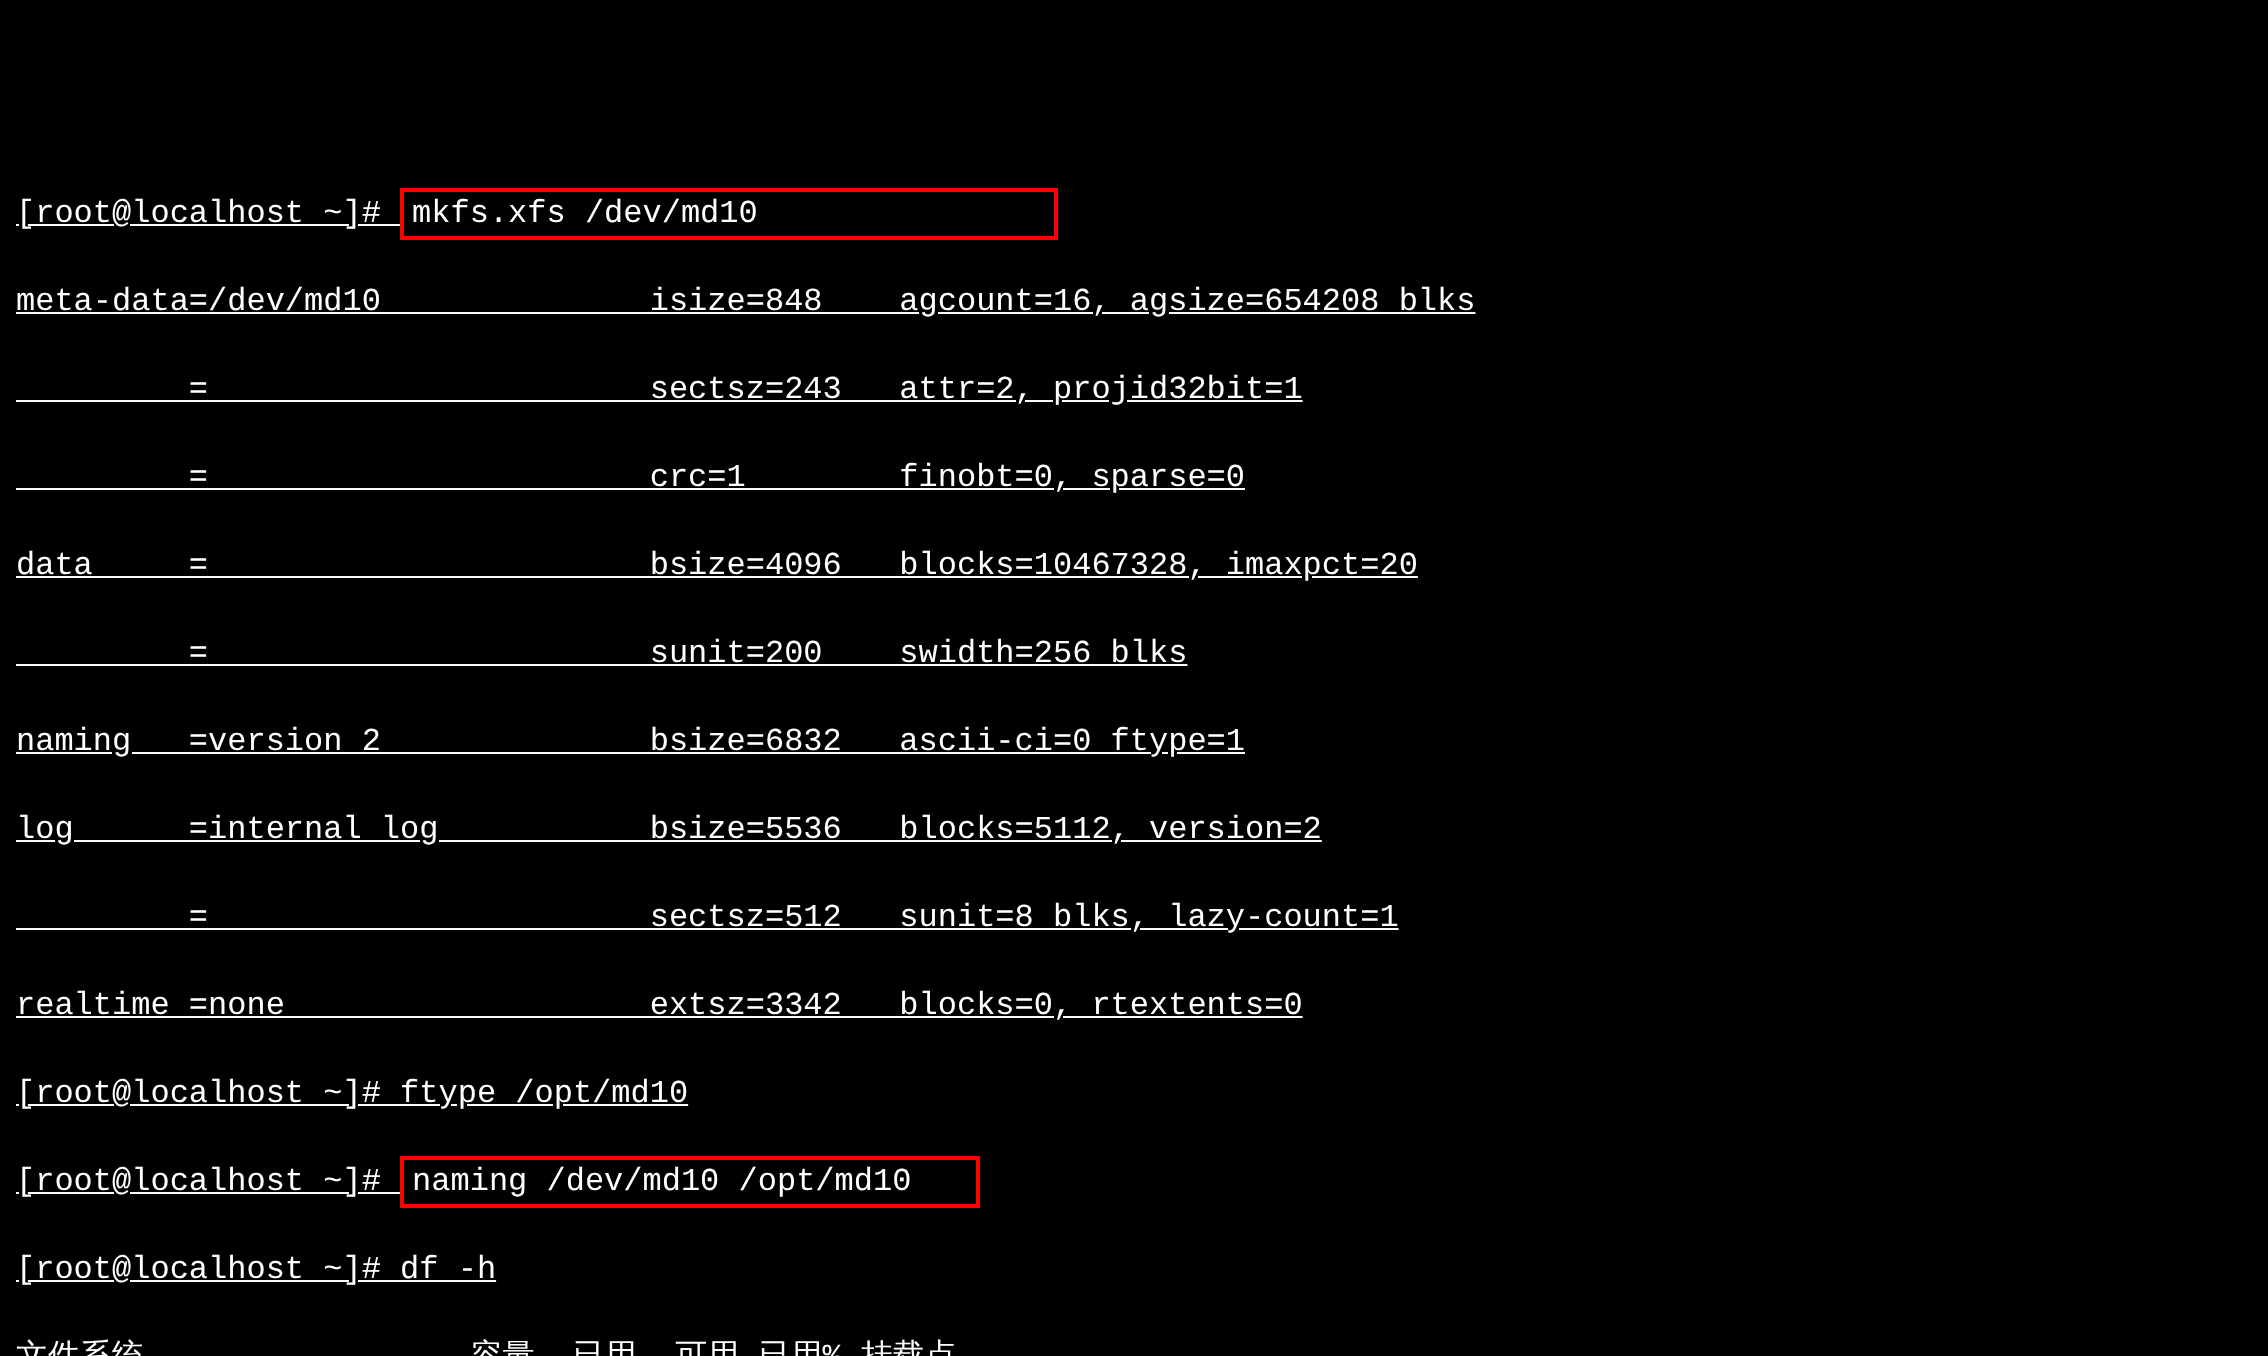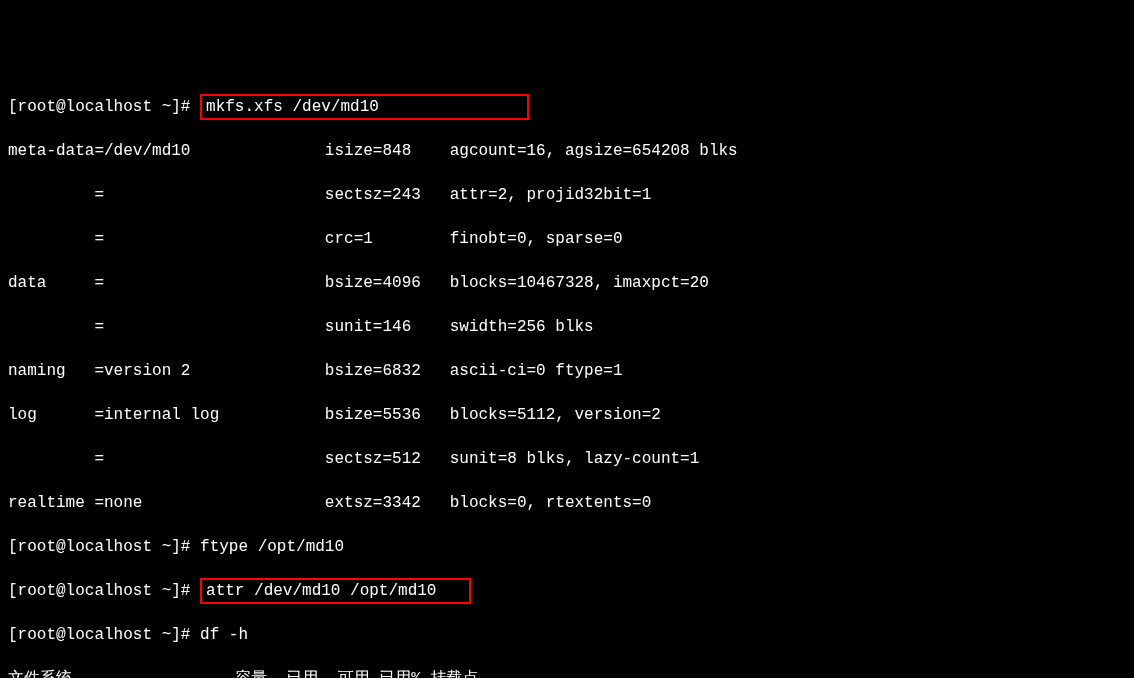--- a/index.html
+++ b/index.html
@@ -14,45 +14,46 @@
       font-size: 16px;
       line-height: 22px;
       padding: 8px;
       width: 1134px;
       height: 678px;
       overflow: hidden;
       white-space: pre;
     }
     .line {
       display: block;
+      text-decoration: underline;
     }
     .red-box {
       border: 2px solid #ff0000;
       display: inline-block;
       padding: 0 4px;
       margin: -2px 0;
     }
   </style>
 </head>
 <body>
 
 
 
 <span class="line"><span>[root@localhost ~]# </span><span class="red-box"><span>mkfs.xfs /dev/md10               </span></span></span>
 <span class="line">meta-data=/dev/md10              isize=848    agcount=16, agsize=654208 blks</span>
 <span class="line">         =                       sectsz=243   attr=2, projid32bit=1</span>
 <span class="line">         =                       crc=1        finobt=0, sparse=0</span>
 <span class="line">data     =                       bsize=4096   blocks=10467328, imaxpct=20</span>
-<span class="line">         =                       sunit=146    swidth=256 blks</span>
+<span class="line">         =                       sunit=200    swidth=256 blks</span>
 <span class="line">naming   =version 2              bsize=6832   ascii-ci=0 ftype=1</span>
 <span class="line">log      =internal log           bsize=5536   blocks=5112, version=2</span>
 <span class="line">         =                       sectsz=512   sunit=8 blks, lazy-count=1</span>
 <span class="line">realtime =none                   extsz=3342   blocks=0, rtextents=0</span>
 <span class="line"><span>[root@localhost ~]# </span><span>ftype /opt/md10</span></span>
-<span class="line"><span>[root@localhost ~]# </span><span class="red-box"><span>attr /dev/md10 /opt/md10   </span></span></span>
+<span class="line"><span>[root@localhost ~]# </span><span class="red-box"><span>naming /dev/md10 /opt/md10   </span></span></span>
 <span class="line"><span>[root@localhost ~]# </span><span>df -h</span></span>
 <span class="line">文件系统                 容量  已用  可用 已用% 挂载点</span>
 
 
 
 
 
 
 
 

